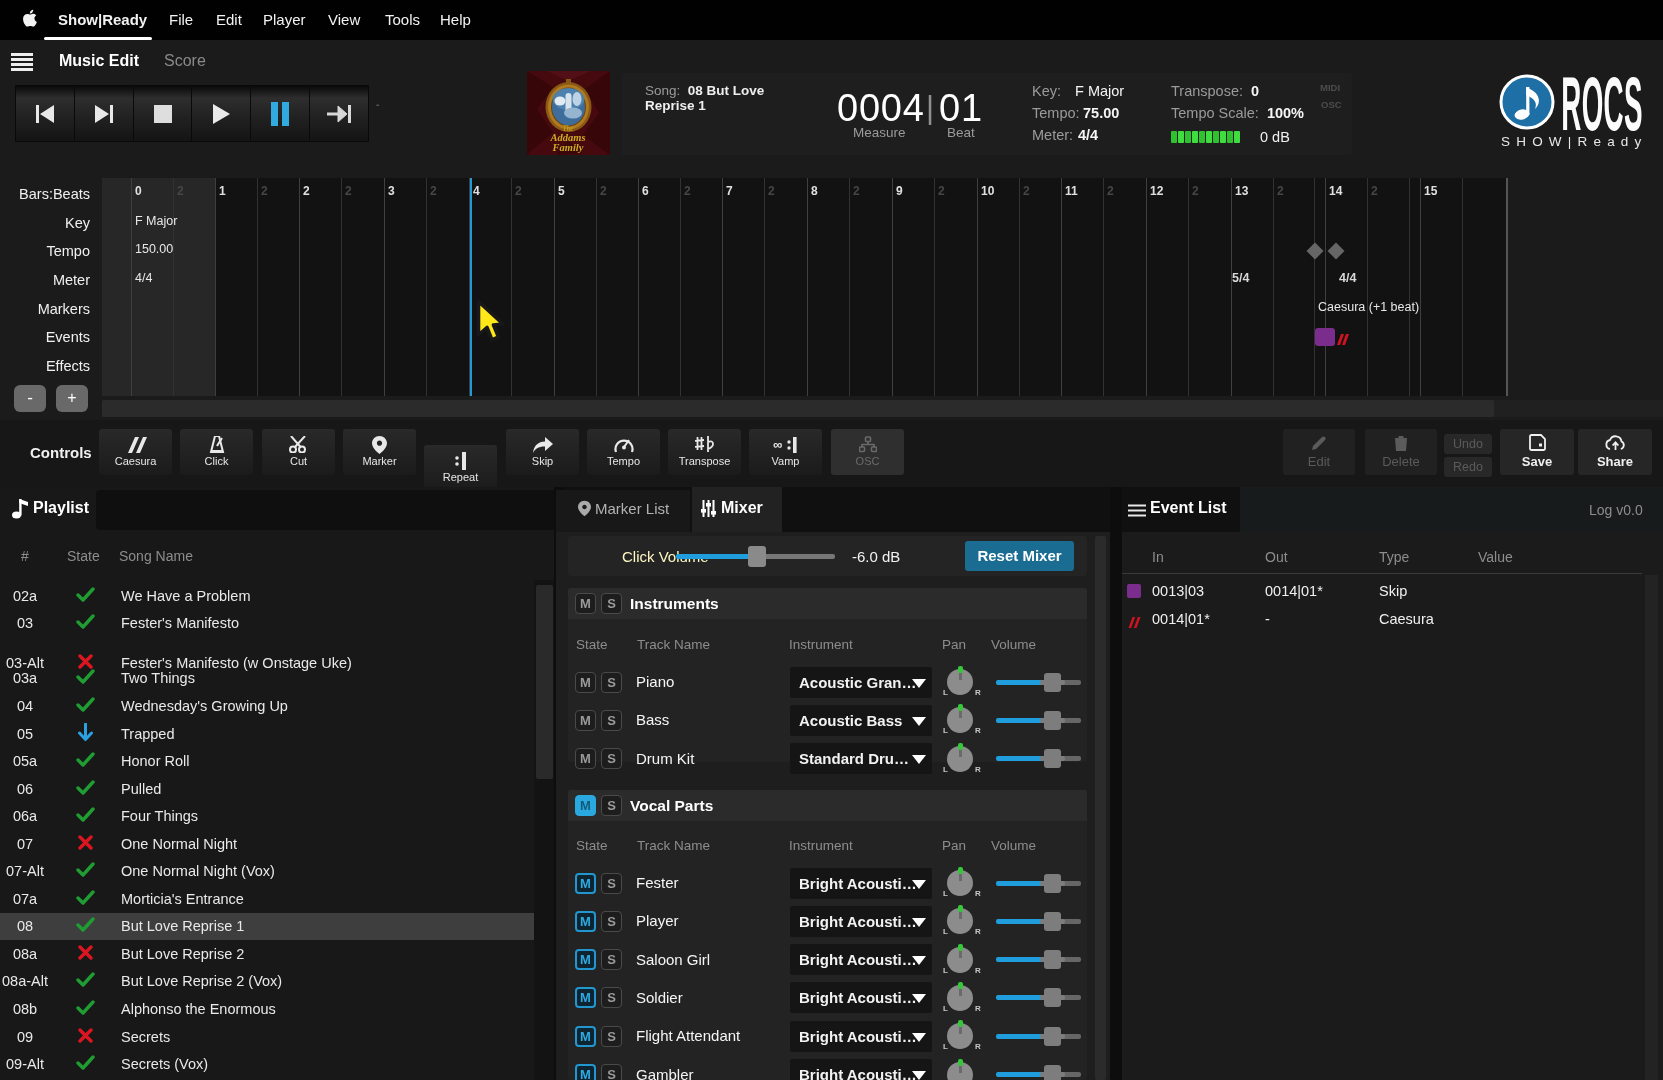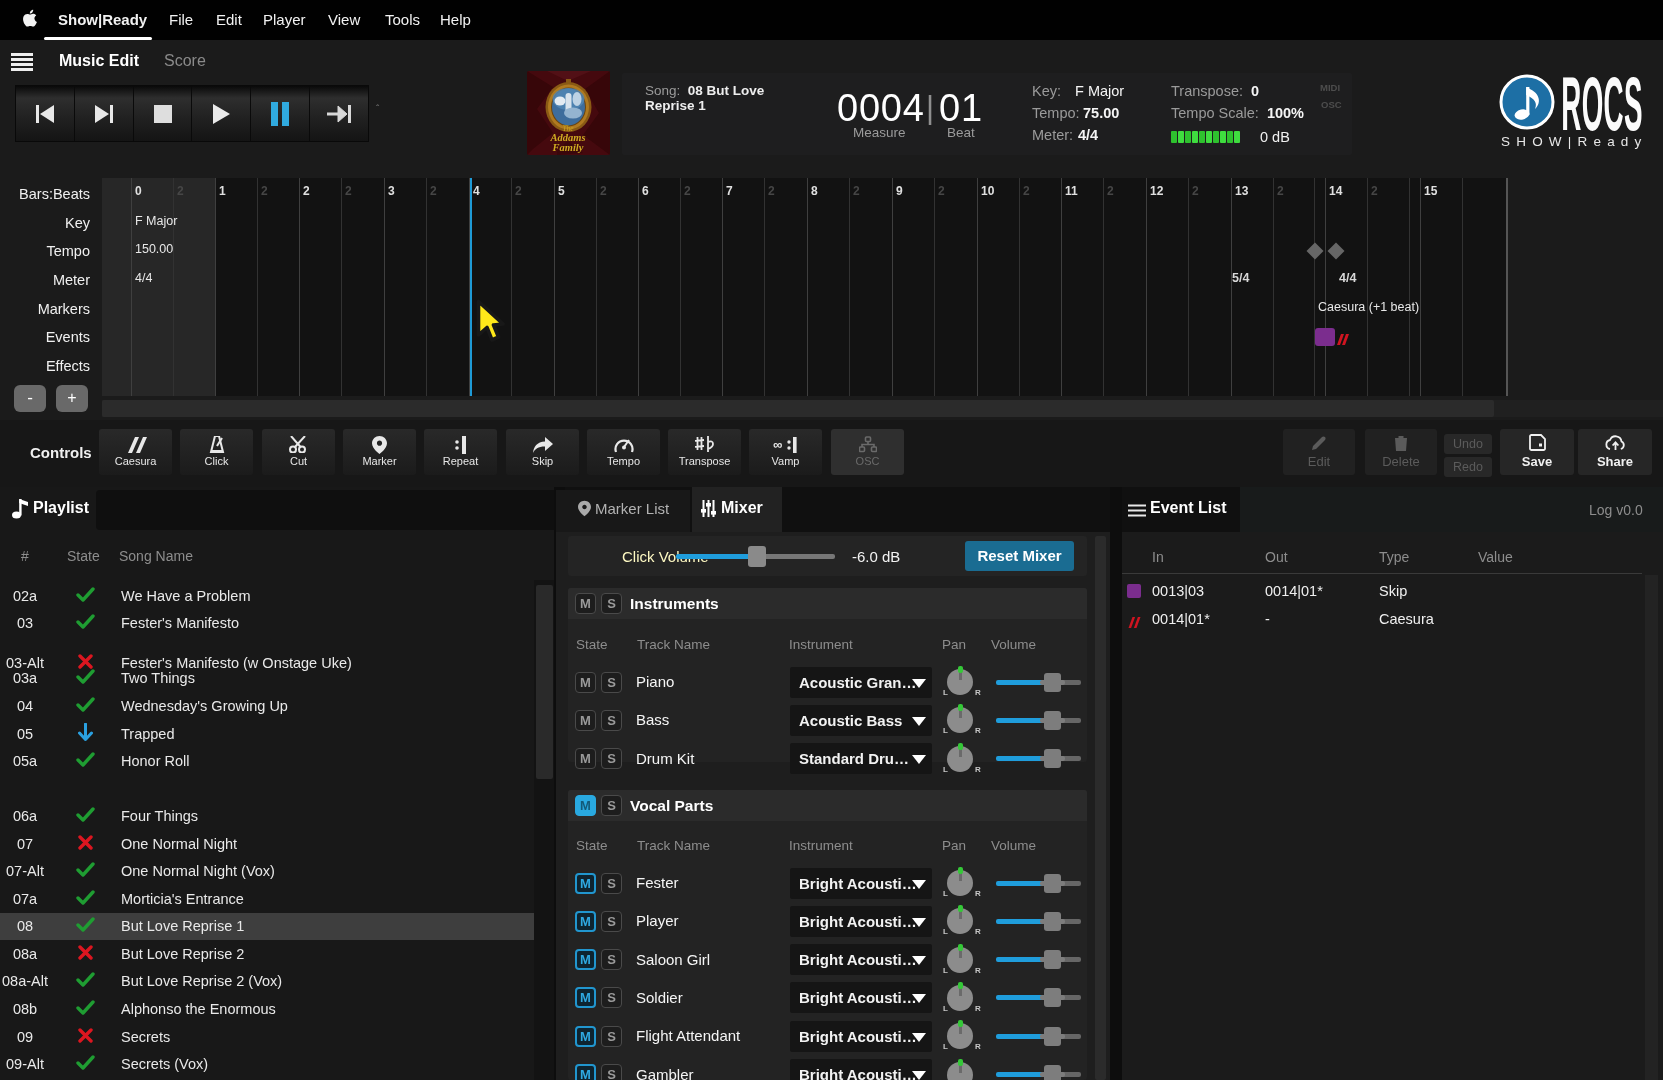--- a/index.html
+++ b/index.html
@@ -321,21 +321,21 @@
         <div class="tx">Cut</div>
       </div>
 <div class="cbtn" style="left:343px;">
         <div class="ic">
           <svg width="15" height="18" viewBox="0 0 15 18">
             <path d="M7.5 0 C3.4 0 0 3.2 0 7.2 C0 12.5 7.5 18 7.5 18 C7.5 18 15 12.5 15 7.2 C15 3.2 11.6 0 7.5 0 Z M7.5 9.8 C6 9.8 4.9 8.6 4.9 7.2 C4.9 5.8 6 4.6 7.5 4.6 C9 4.6 10.1 5.8 10.1 7.2 C10.1 8.6 9 9.8 7.5 9.8 Z" fill="#e8e8e8"></path>
           </svg>
         </div>
         <div class="tx">Marker</div>
       </div>
-<div class="cbtn" style="left:424px;">
+<div class="cbtn" style="left:424px;margin-top:16px;">
         <div class="ic">
           <svg width="14" height="18" viewBox="0 0 14 18">
             <circle cx="3" cy="6" r="1.8" fill="#e8e8e8"></circle>
             <circle cx="3" cy="12" r="1.8" fill="#e8e8e8"></circle>
             <rect x="8" y="0" width="4" height="18" fill="#e8e8e8"></rect>
           </svg>
         </div>
         <div class="tx">Repeat</div>
       </div>
 <div class="cbtn" style="left:506px;">
@@ -470,20 +470,27 @@
               <path d="M7.5 1 L7.5 15 M1.5 10 L7.5 16.5 L13.5 10" fill="none" stroke="#2aa0e0" stroke-width="3" stroke-linecap="round" stroke-linejoin="round"></path>
             </svg></div>
           <div class="nm">Trapped</div>
         </div>
 <div class="prow" style="top:260.3px;">
           <div class="num">05a</div>
           <div class="st"><svg width="19" height="15" viewBox="0 0 19 15">
               <path d="M2 8 L7 13 L17 2" fill="none" stroke="#1f9d32" stroke-width="3.4" stroke-linecap="round" stroke-linejoin="round"></path>
             </svg></div>
           <div class="nm">Honor Roll</div>
+        </div>
+<div class="prow" style="top:287.9px;">
+          <div class="num">06</div>
+          <div class="st"><svg width="19" height="15" viewBox="0 0 19 15">
+              <path d="M2 8 L7 13 L17 2" fill="none" stroke="#1f9d32" stroke-width="3.4" stroke-linecap="round" stroke-linejoin="round"></path>
+            </svg></div>
+          <div class="nm">Pulled</div>
         </div>
 <div class="prow" style="top:315.4px;">
           <div class="num">06a</div>
           <div class="st"><svg width="19" height="15" viewBox="0 0 19 15">
               <path d="M2 8 L7 13 L17 2" fill="none" stroke="#1f9d32" stroke-width="3.4" stroke-linecap="round" stroke-linejoin="round"></path>
             </svg></div>
           <div class="nm">Four Things</div>
         </div>
 <div class="prow" style="top:343.0px;">
           <div class="num">07</div>

